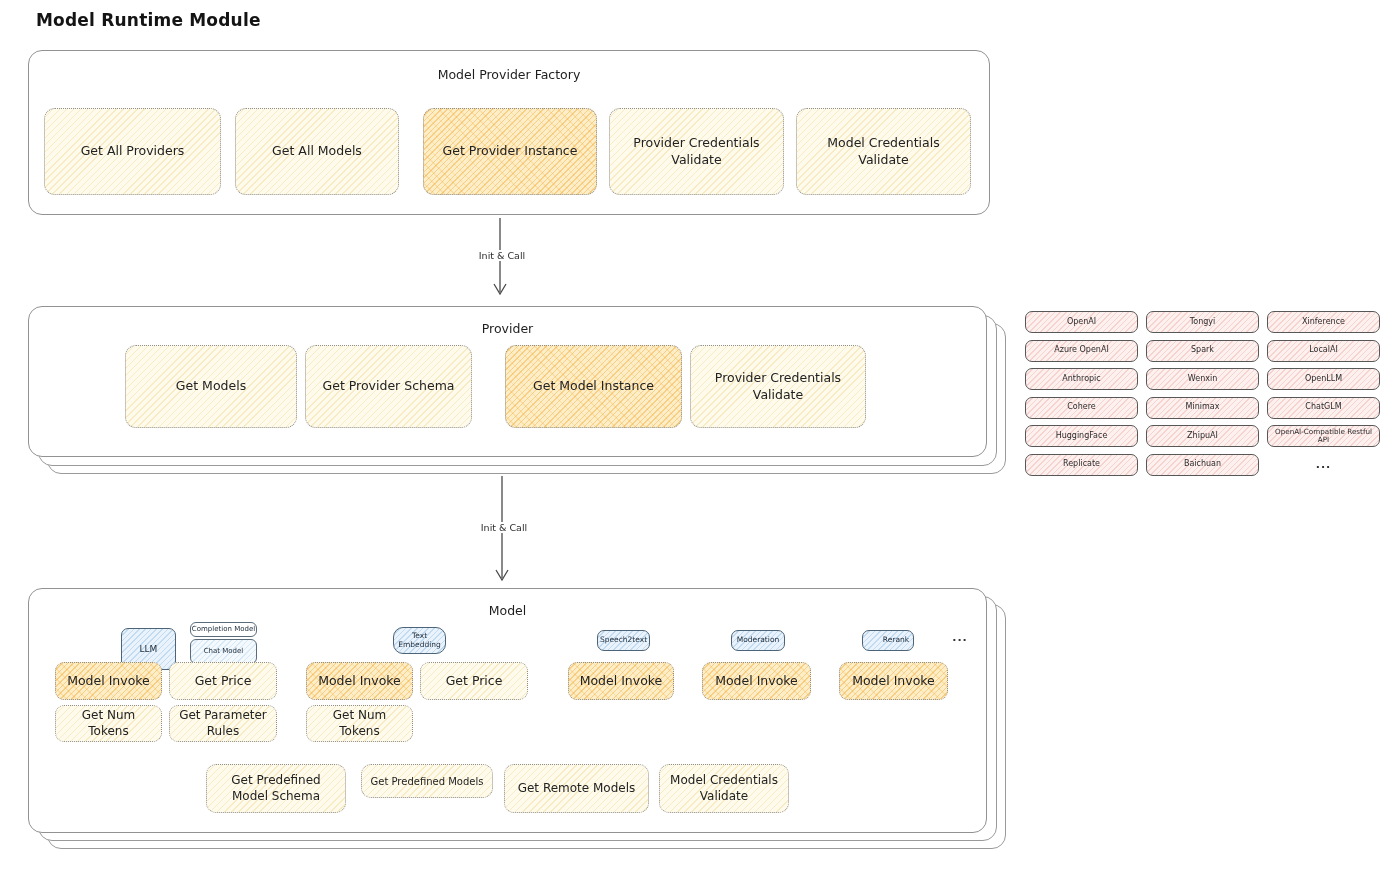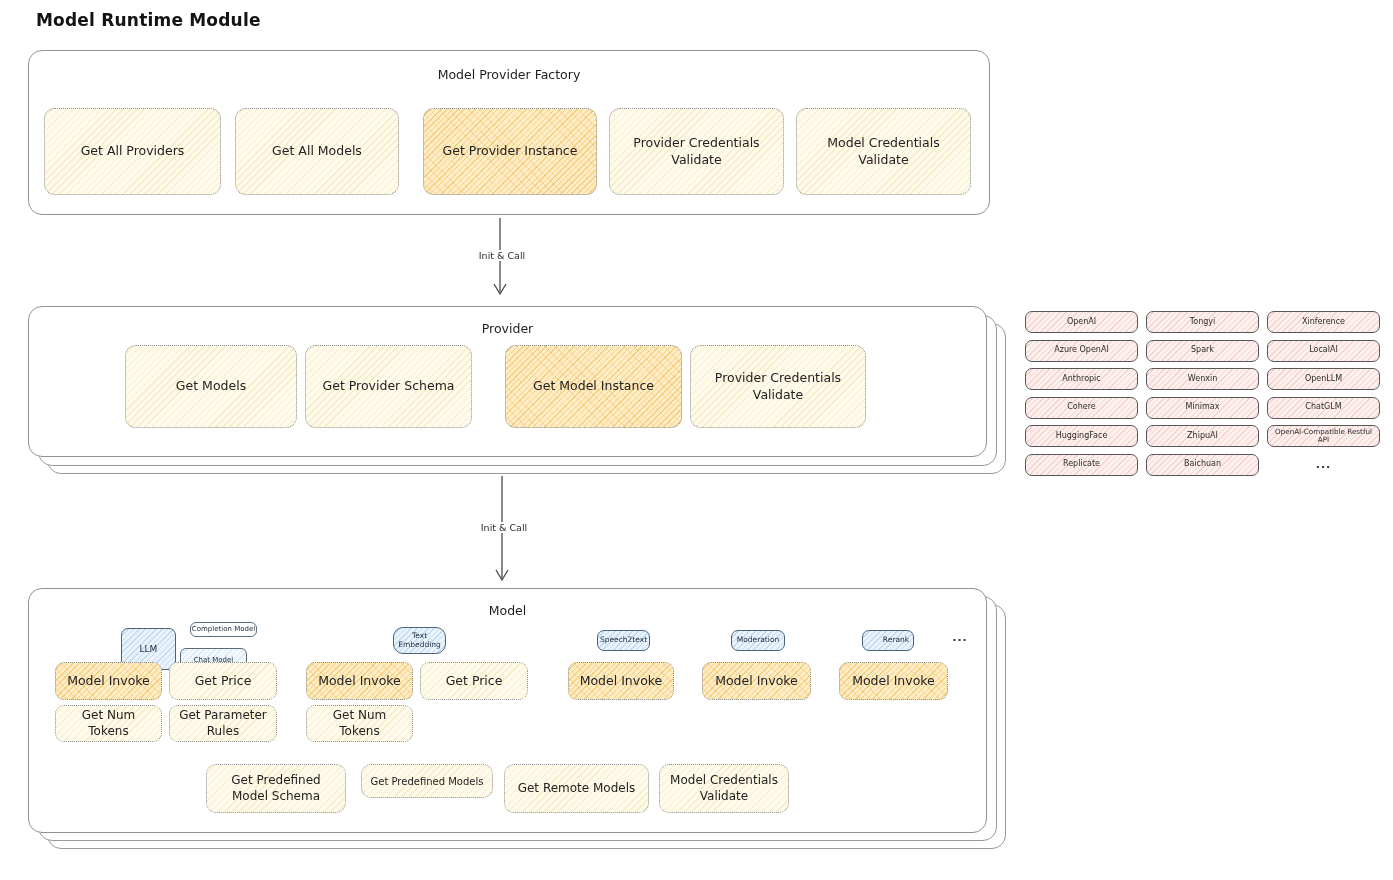--- a/index.html
+++ b/index.html
@@ -138,21 +138,21 @@
   </svg>
   <div class="arrow-label" style="left:468px;top:522px;width:68px;">Init &amp; Call</div>
 
   <div class="stack" style="left:47px;top:604px;width:957px;height:243px;"></div>
   <div class="stack" style="left:38px;top:596px;width:957px;height:243px;"></div>
   <div class="bigbox" style="left:28px;top:588px;width:957px;height:243px;text-decoration:underline;">
     <div class="box-title" style="top:14px;">Model</div>
 
     <div class="tab" style="left:92px;top:39px;width:55px;height:42px;font-size:9px;">LLM</div>
     <div class="subtab" style="left:161px;top:33px;width:67px;height:15px;">Completion Model</div>
-    <div class="subtab tinted" style="left:151px;top:50px;width:67px;height:25px;margin-top:9px;">Chat Model</div>
+    <div class="subtab tinted" style="left:161px;top:50px;width:67px;height:25px;">Chat Model</div>
     <div class="tab" style="left:364px;top:38px;width:53px;height:27px;padding:1px 5px;border-radius:10px;">Text Embedding</div>
     <div class="tab" style="left:568px;top:41px;width:53px;height:21px;">Speech2text</div>
     <div class="tab" style="left:702px;top:41px;width:54px;height:21px;">Moderation</div>
     <div class="tab" style="left:833px;top:41px;width:52px;height:21px;padding-left:16px;">Rerank</div>
     <div class="dots" style="left:916px;top:42px;width:30px;">...</div>
 
     <div class="btn orange" style="left:26px;top:73px;width:107px;height:38px;border-radius:9px;">Model Invoke</div>
     <div class="btn" style="left:140px;top:73px;width:108px;height:38px;border-radius:9px;">Get Price</div>
     <div class="btn orange" style="left:277px;top:73px;width:107px;height:38px;border-radius:9px;">Model Invoke</div>
     <div class="btn" style="left:391px;top:73px;width:108px;height:38px;border-radius:9px;">Get Price</div>

